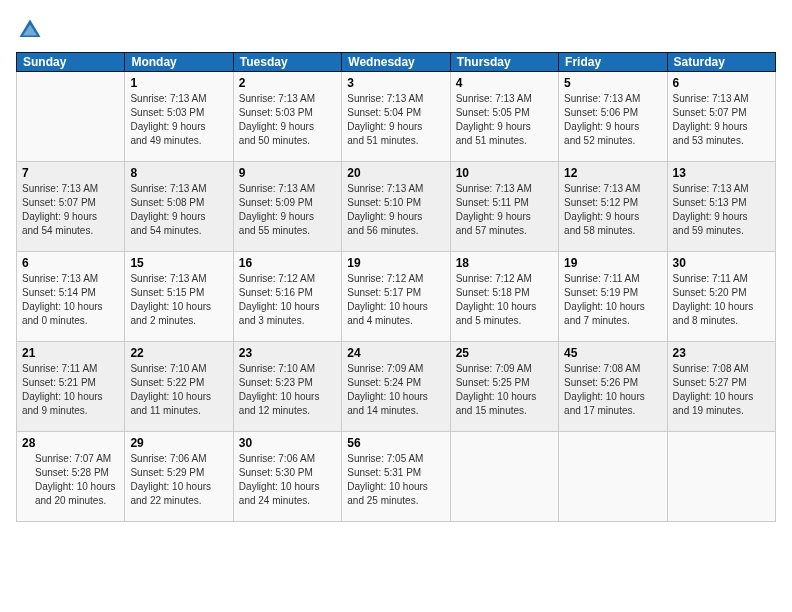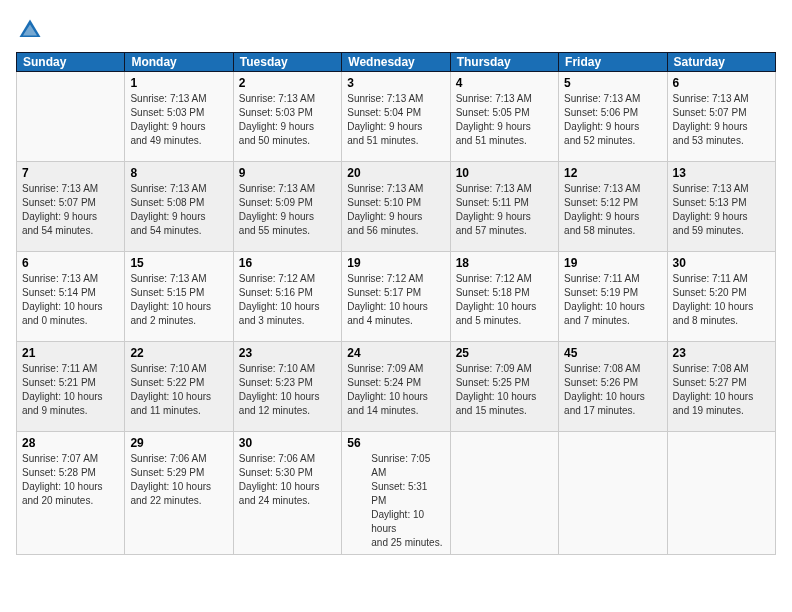--- a/index.html
+++ b/index.html
@@ -317,42 +317,42 @@
           <span class="day-num">23</span>
           <div class="day-info" style="white-space: pre-line;">Sunrise: 7:08 AM
 Sunset: 5:27 PM
 Daylight: 10 hours
 and 19 minutes.</div>
         </td>
       </tr>
       <tr>
         <td>
           <span class="day-num">28</span>
-          <div class="day-info" style="white-space: pre-line;">Sunrise: 7:07 AM
+          <div class="day-info" style="white-space: pre-line; margin-left: 13px;">Sunrise: 7:07 AM
 Sunset: 5:28 PM
 Daylight: 10 hours
 and 20 minutes.</div>
         </td>
         <td>
           <span class="day-num">29</span>
           <div class="day-info" style="white-space: pre-line;">Sunrise: 7:06 AM
 Sunset: 5:29 PM
 Daylight: 10 hours
 and 22 minutes.</div>
         </td>
         <td>
           <span class="day-num">30</span>
           <div class="day-info" style="white-space: pre-line;">Sunrise: 7:06 AM
 Sunset: 5:30 PM
 Daylight: 10 hours
 and 24 minutes.</div>
         </td>
         <td>
           <span class="day-num">56</span>
-          <div class="day-info" style="white-space: pre-line; margin-left: 24px;">Sunrise: 7:05 AM
+          <div class="day-info" style="white-space: pre-line;">Sunrise: 7:05 AM
 Sunset: 5:31 PM
 Daylight: 10 hours
 and 25 minutes.</div>
         </td>
         <td class="empty-cell"></td>
         <td class="empty-cell"></td>
         <td class="empty-cell"></td>
       </tr>
     </tbody>
 </table>

